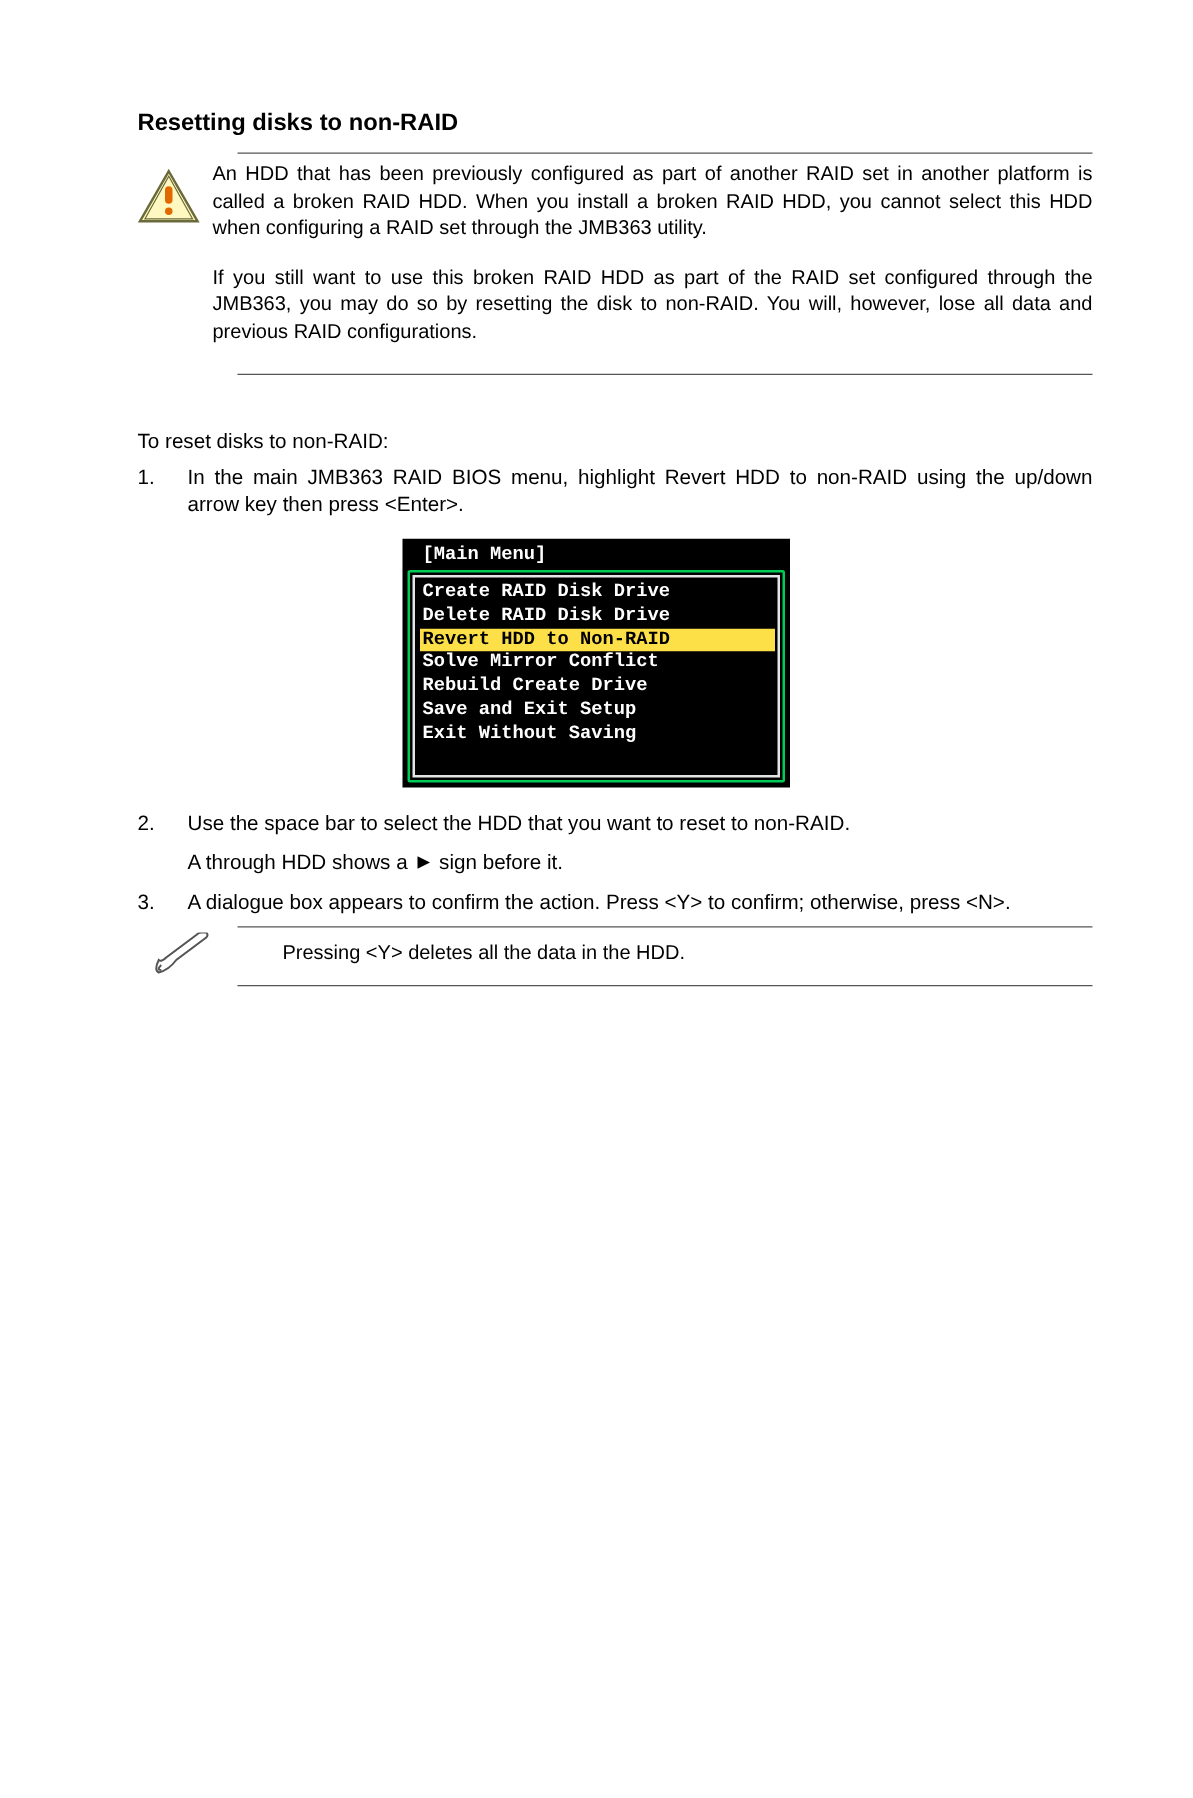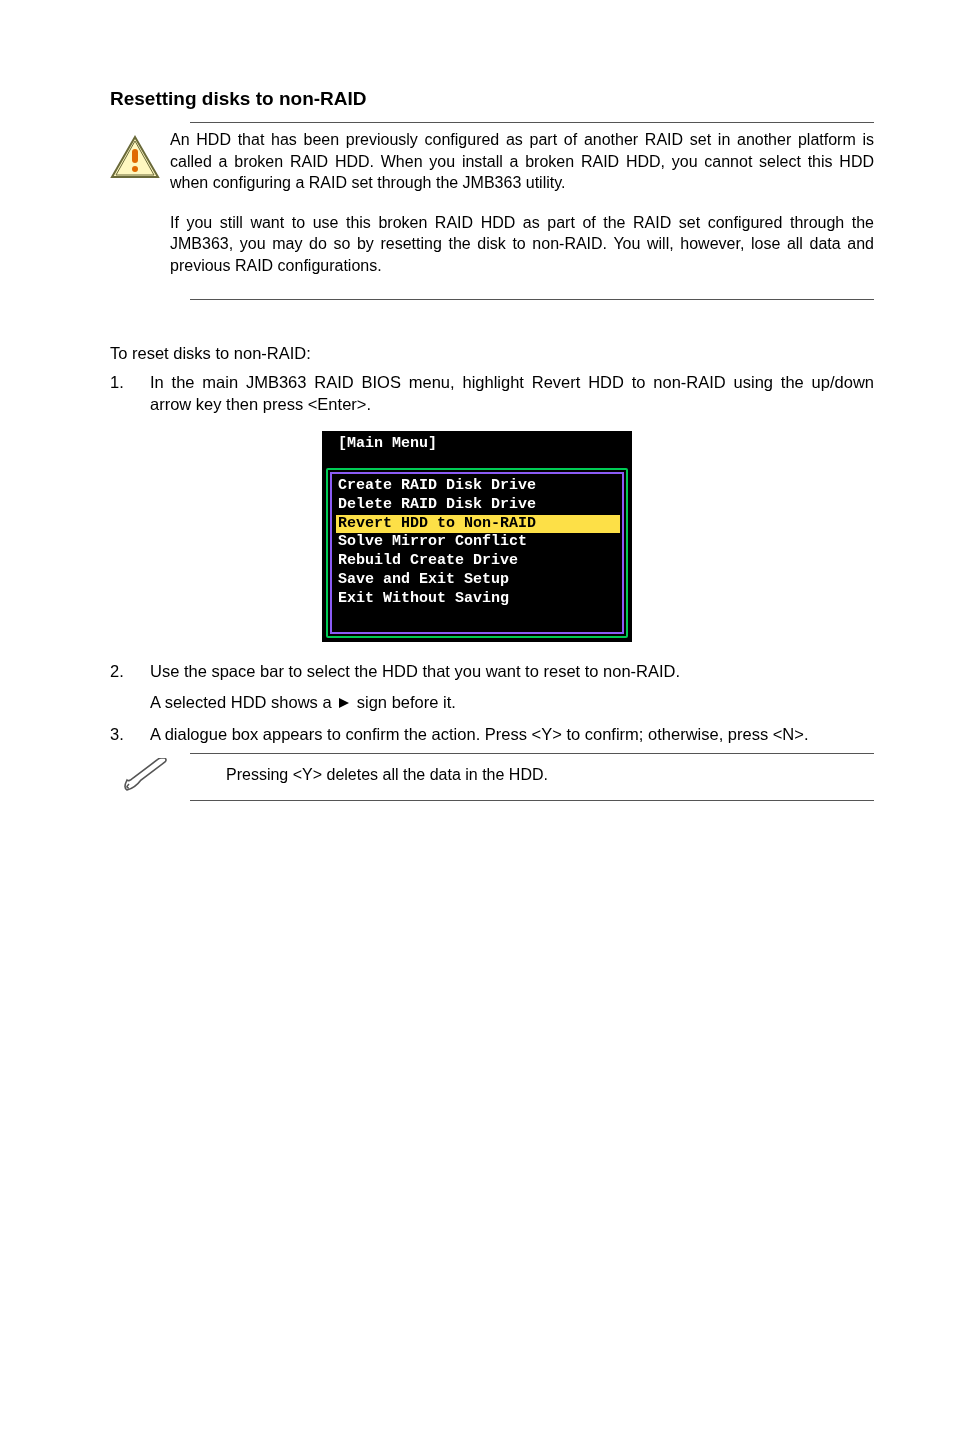--- a/index.html
+++ b/index.html
@@ -81,29 +81,29 @@
     color: #fff;
     font-family: "Courier New", Courier, monospace;
     font-size: 15px;
     font-weight: bold;
     padding: 4px;
     width: 310px;
   }
   .menu-title {
     color: #fff;
     padding-left: 12px;
-    margin-bottom: 16px;
+    margin-bottom: 4px;
   }
   .menu-box {
     border: 2px solid #0c5;
     border-radius: 2px;
     padding: 2px;
   }
   .menu-inner {
-    border: 2px solid #8b5cf6;
+    border: 2px solid #e5e5e5;
     padding: 3px 2px 24px 4px;
   }
   .menu-line {
     white-space: pre;
     padding: 0 2px;
     line-height: 1.25;
   }
   .menu-sel {
     background: #fde047;
     color: #000;
@@ -196,21 +196,21 @@
         </div>
       </div>
     </div>
   </div>
 
   <div class="step">
     <div class="num">2.</div>
     <div class="body">
       <div>Use the space bar to select the HDD that you want to reset to non-RAID.</div>
       <div style="margin-top:8px;">
-        <span>A selected HDD shows a</span>
+        <span>A through HDD shows a</span>
         <span class="tri">
           <svg width="12" height="12" viewBox="0 0 12 12" style="vertical-align:middle">
             <polygon points="1,1 11,6 1,11" fill="#000"></polygon>
           </svg>
         </span>
         <span>sign before it.</span>
       </div>
     </div>
   </div>
 

